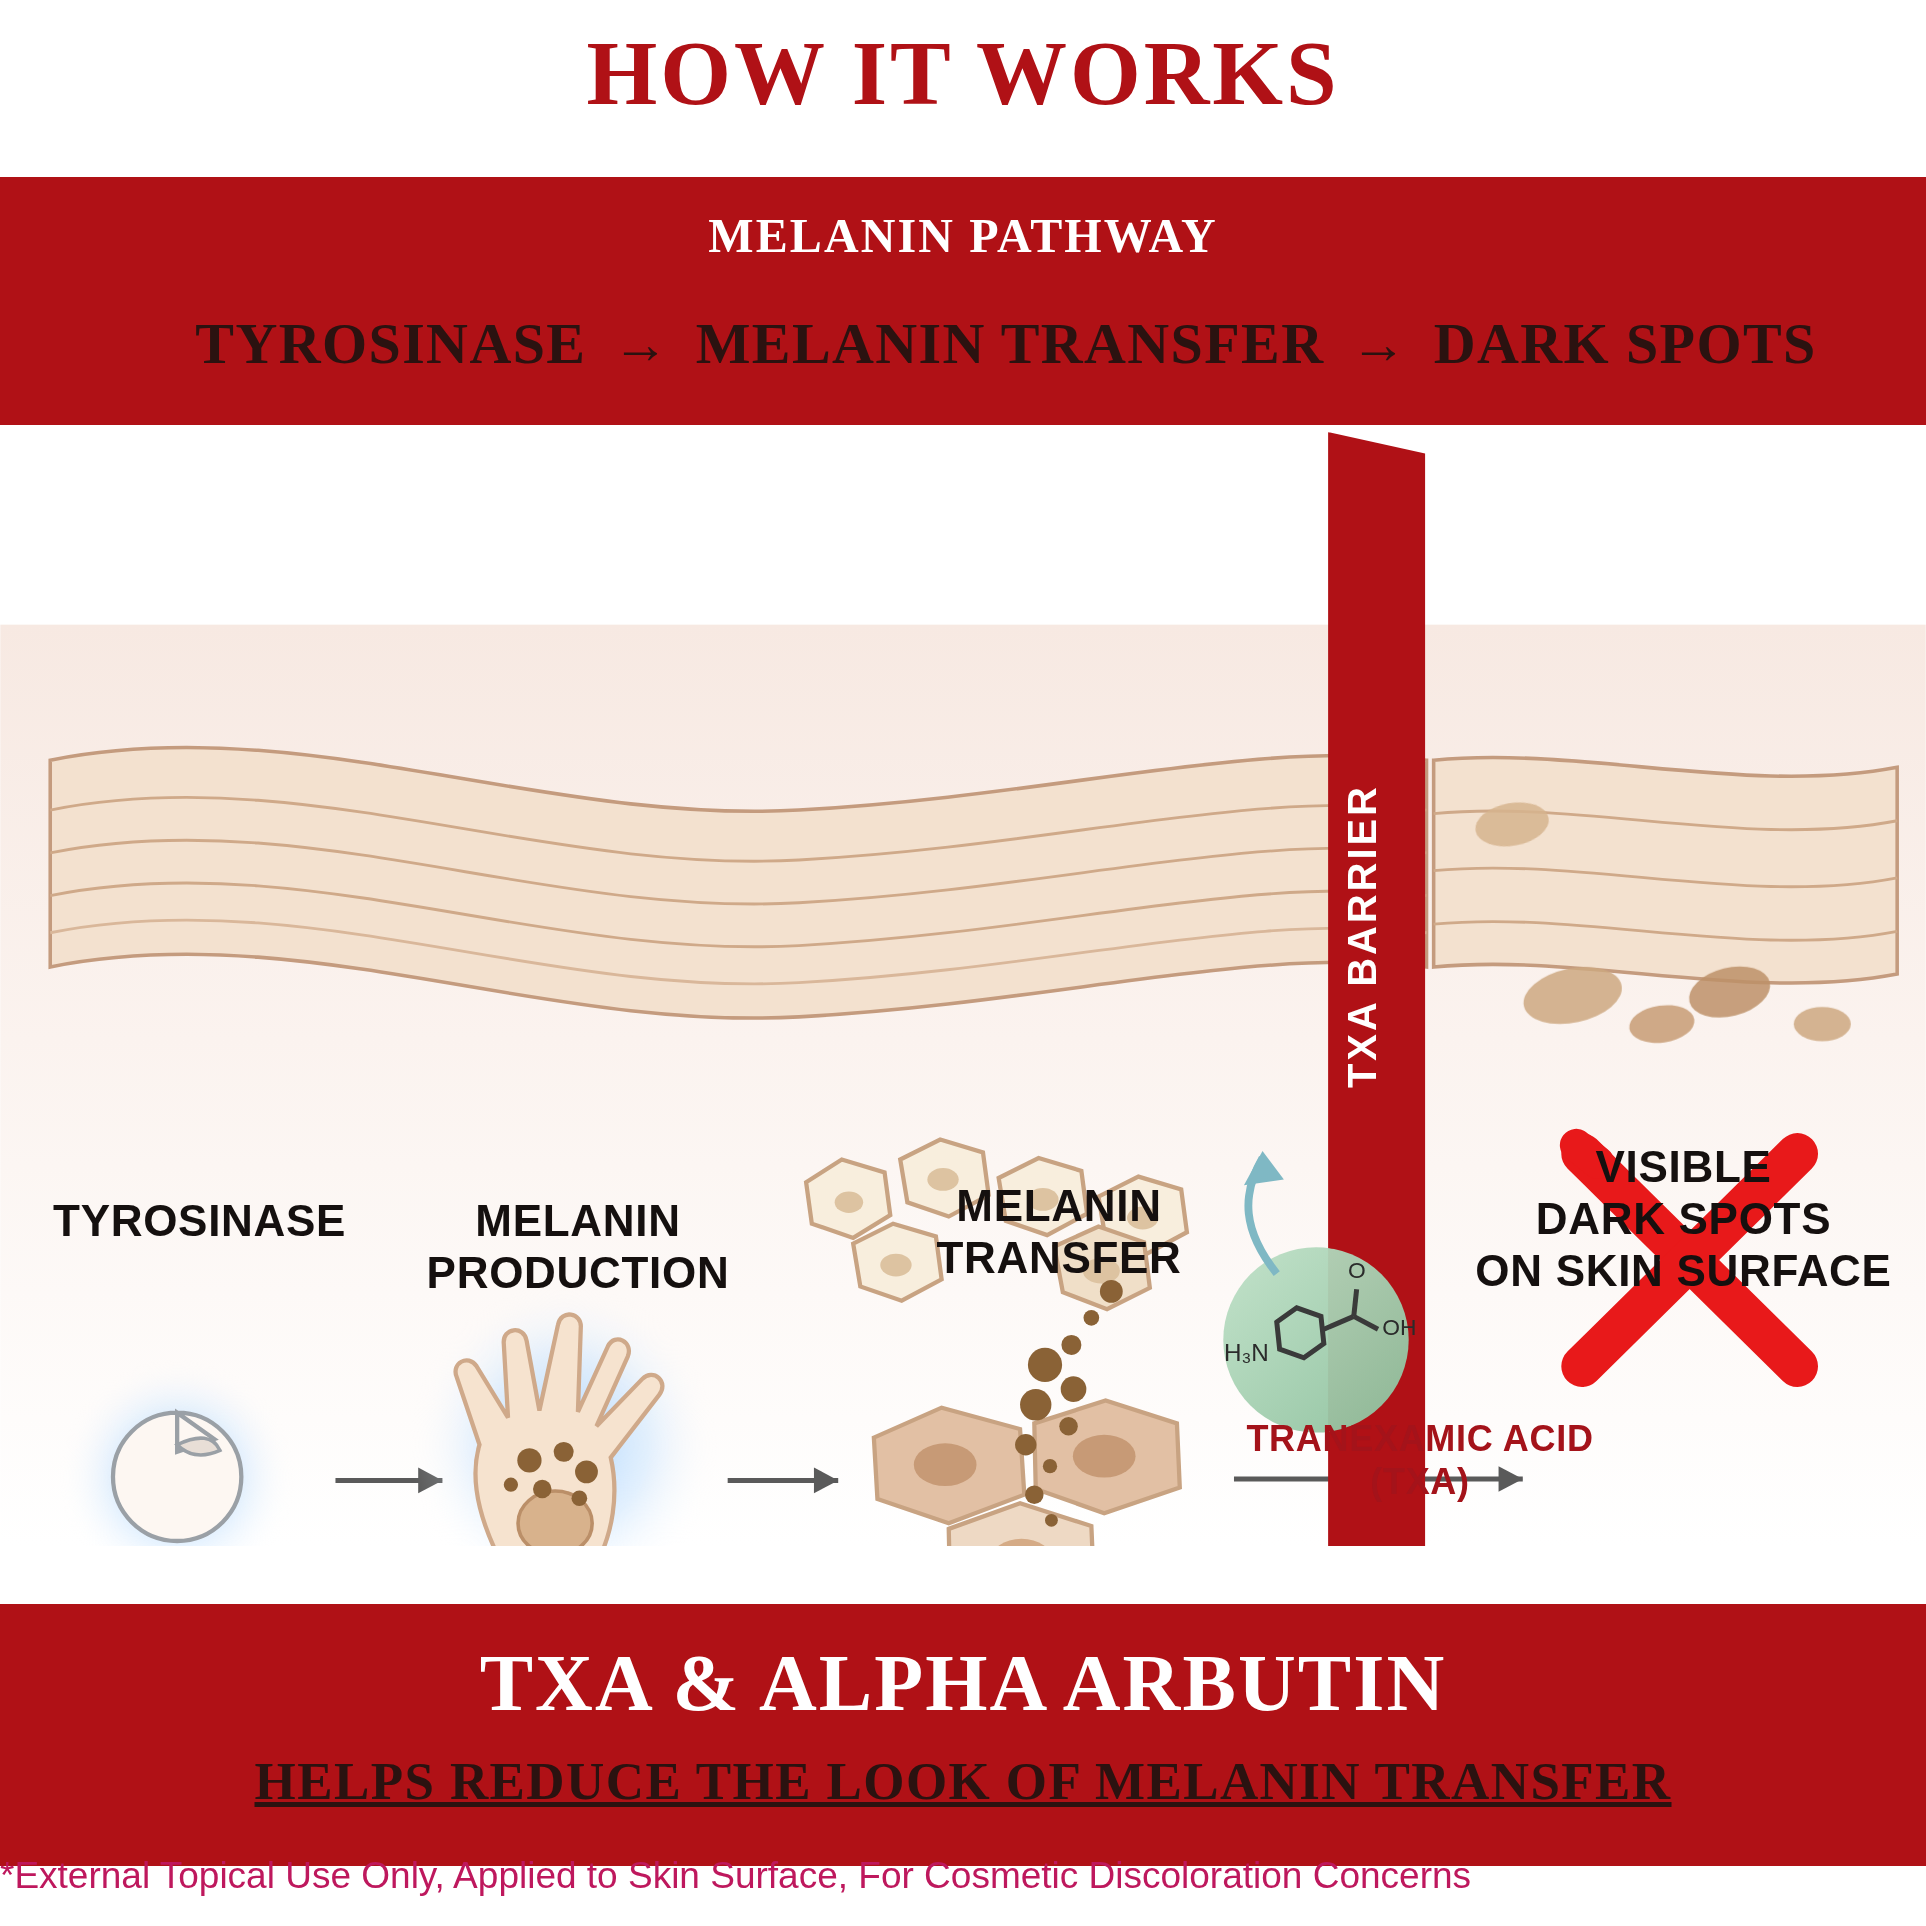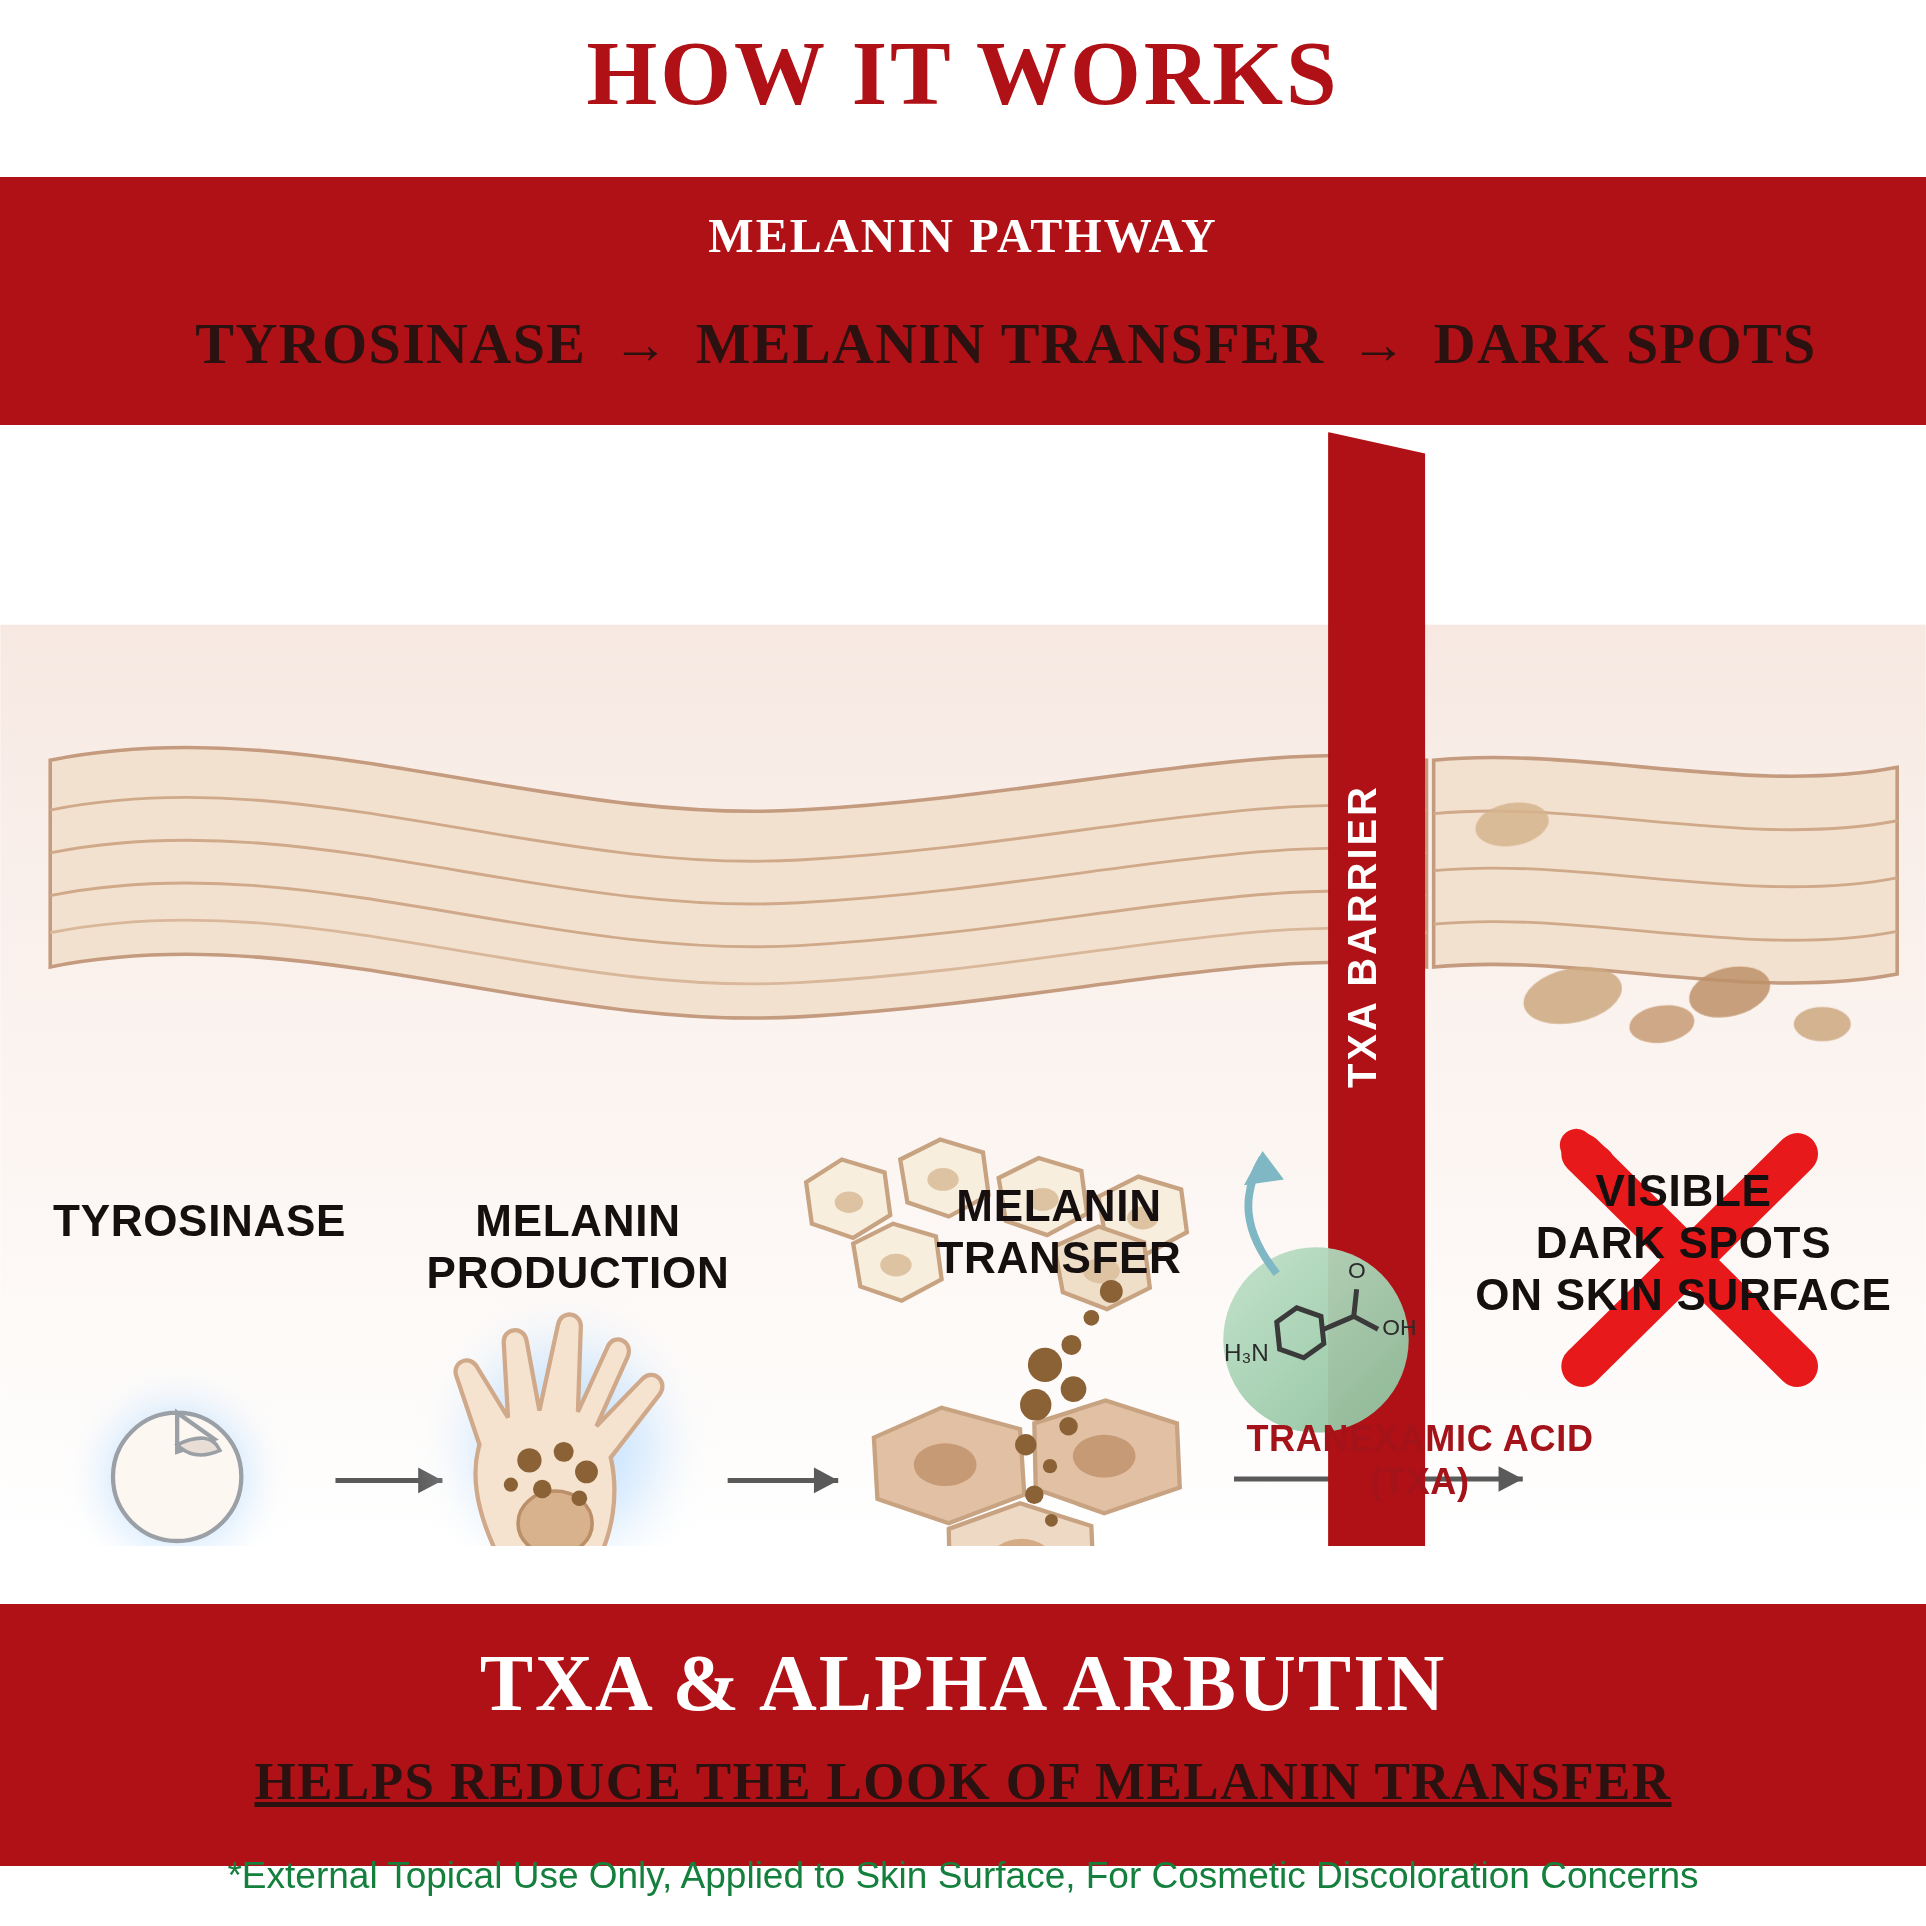--- a/index.html
+++ b/index.html
@@ -91,21 +91,21 @@
     font-family: "Liberation Sans", sans-serif;
     font-weight: bold;
     font-size: 44px;
     line-height: 1.18;
     color: #15100f;
     letter-spacing: 0.7px;
   }
   #label-tyrosinase { left: 7.1px; top: 770px; width: 385px; }
   #label-melanin-production { left: 357px; top: 770px; width: 442px; }
   #label-melanin-transfer { left: 838px; top: 755px; width: 442px; }
-  #label-visible-dark-spots { left: 1448px; top: 740px; width: 471px; }
+  #label-visible-dark-spots { left: 1448px; top: 716px; width: 471px; }
 
   .txa-caption {
     position: absolute;
     left: 1113px;
     top: 992px;
     width: 614px;
     text-align: center;
     font-family: "Liberation Sans", sans-serif;
     font-weight: bold;
     font-size: 36px;
@@ -159,24 +159,23 @@
     letter-spacing: 1.4px;
     color: #2b1210;
     text-decoration: underline;
   }
 
   .footnote {
     position: absolute;
     top: 1855px;
     left: 0;
     width: 1926px;
-    text-align: center;
     font-family: "Liberation Sans", sans-serif;
     font-size: 37px;
-    color: #15803d;
+    color: #be185d;
   }
 </style>
 </head>
 <body>
 
 <div class="page">
 
   <div class="top-title">HOW IT WORKS</div>
 
   <div class="band band-top">

